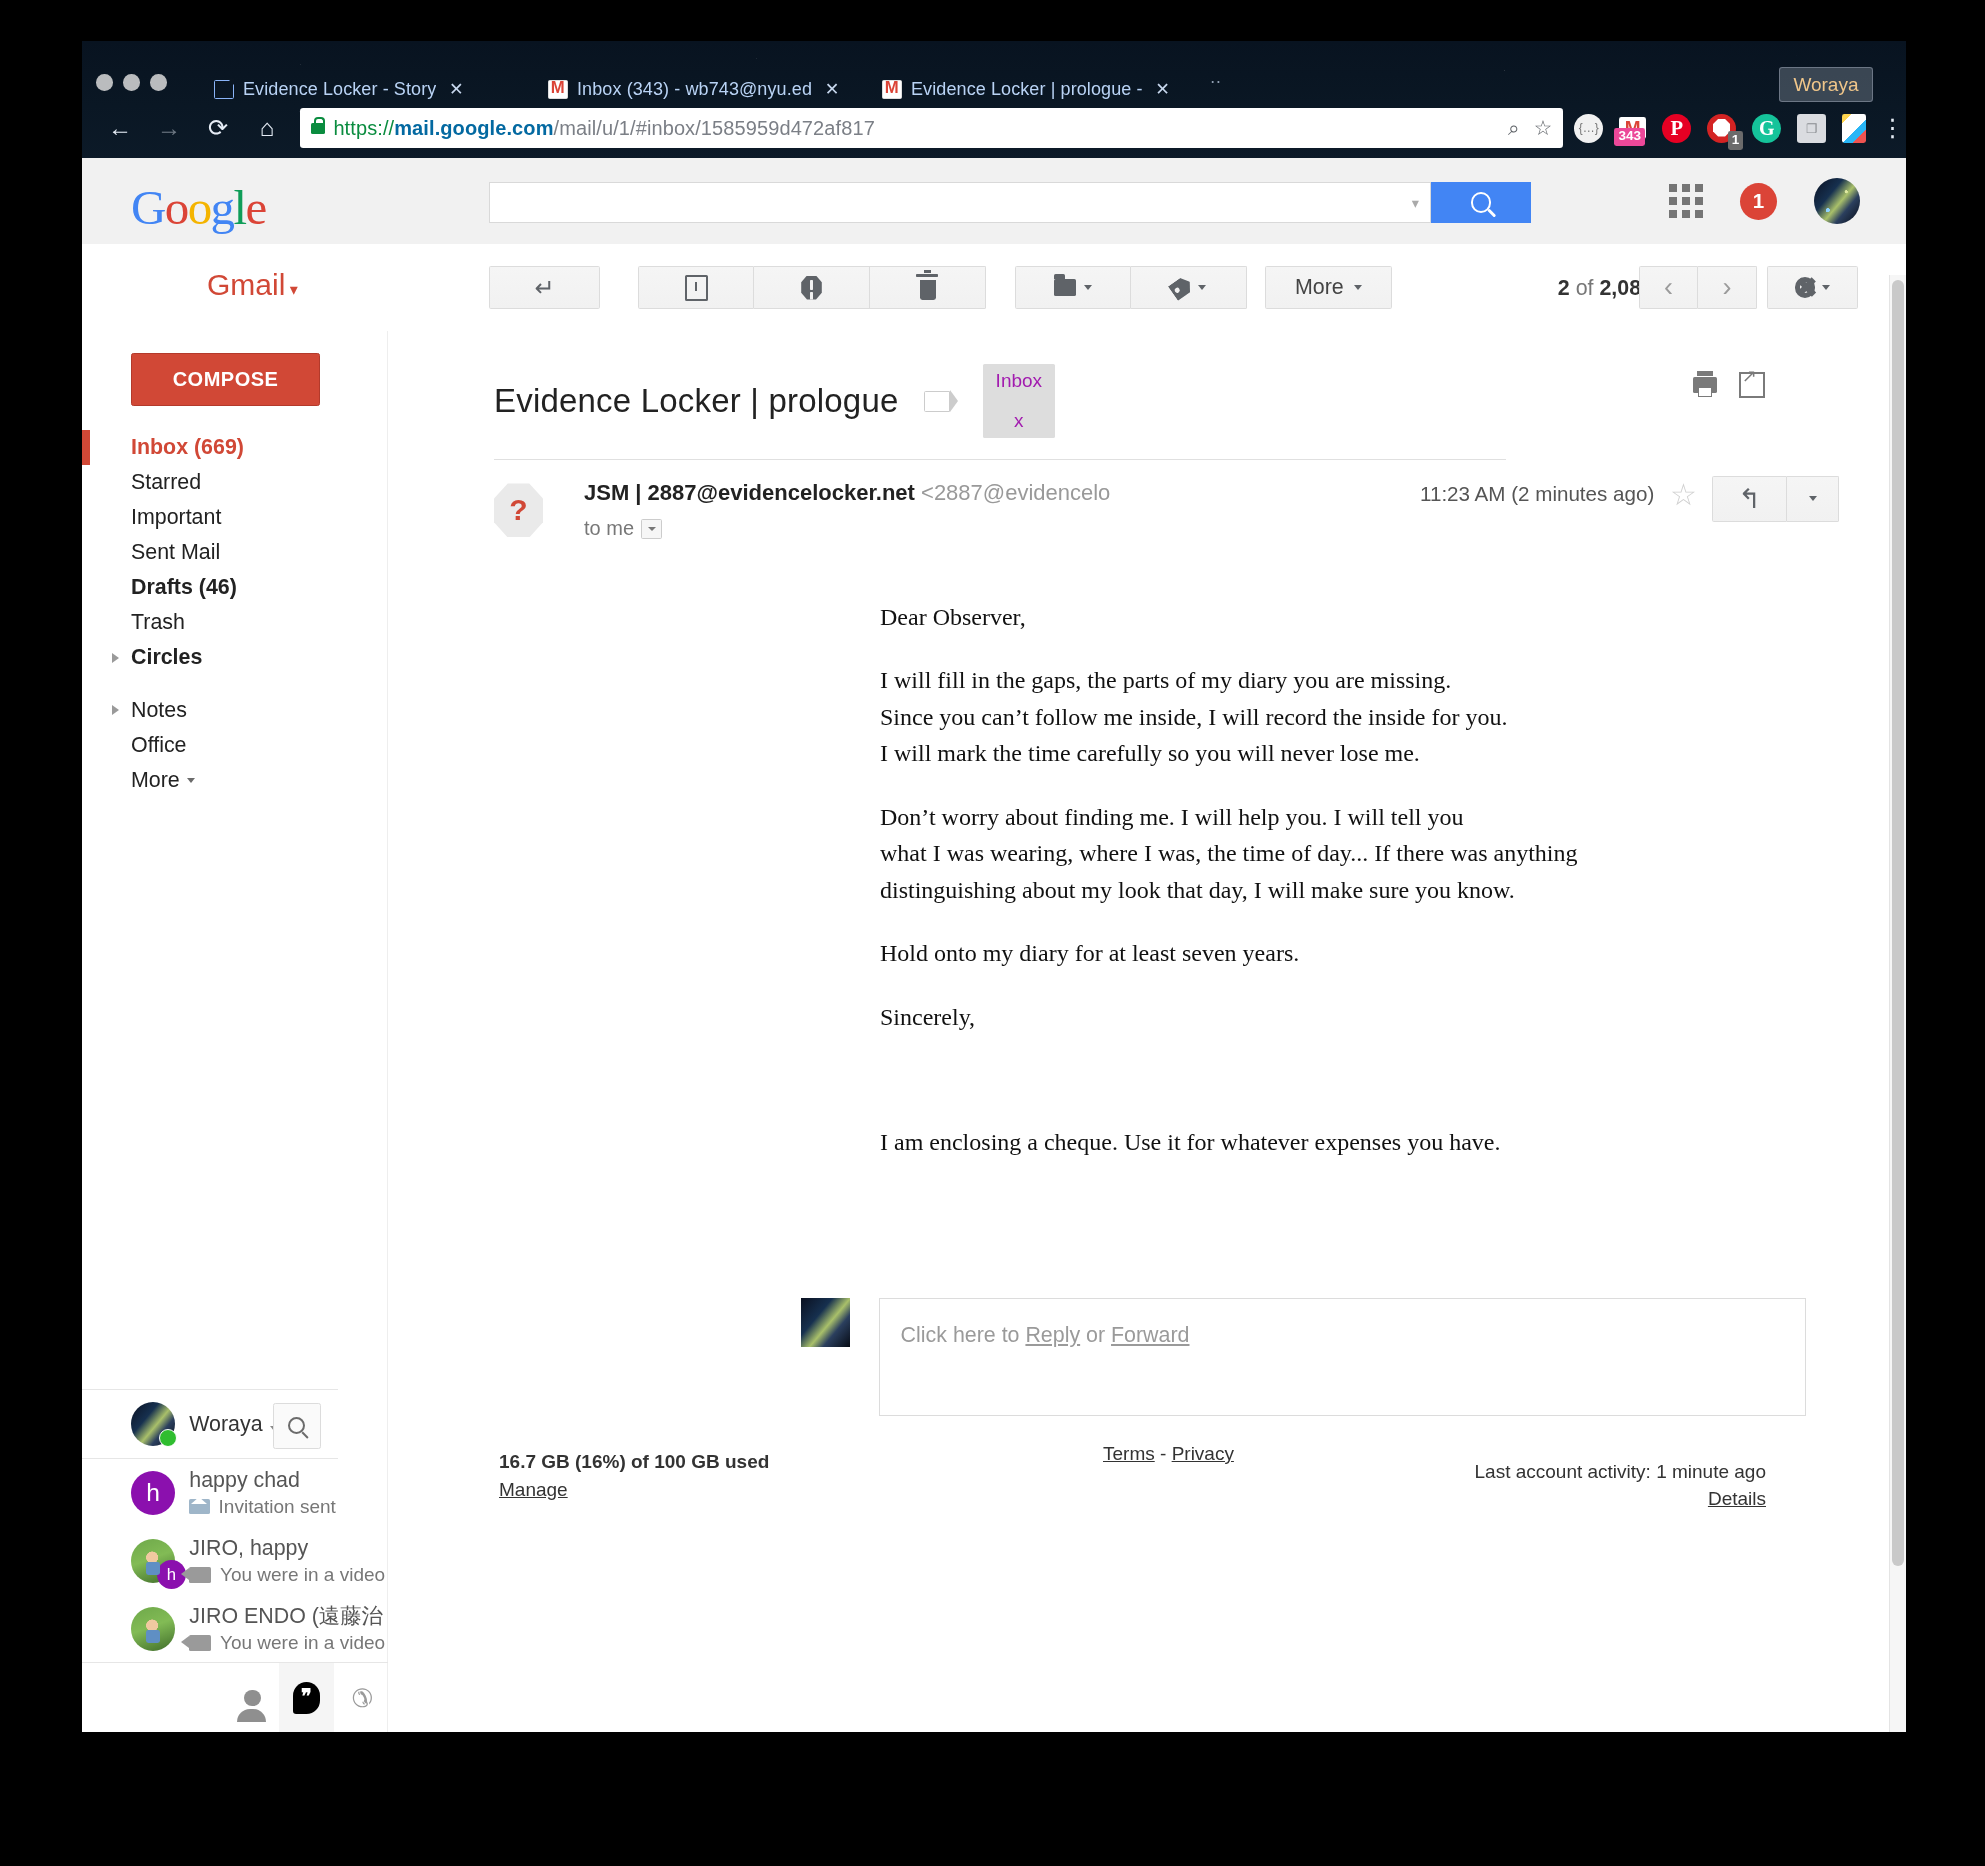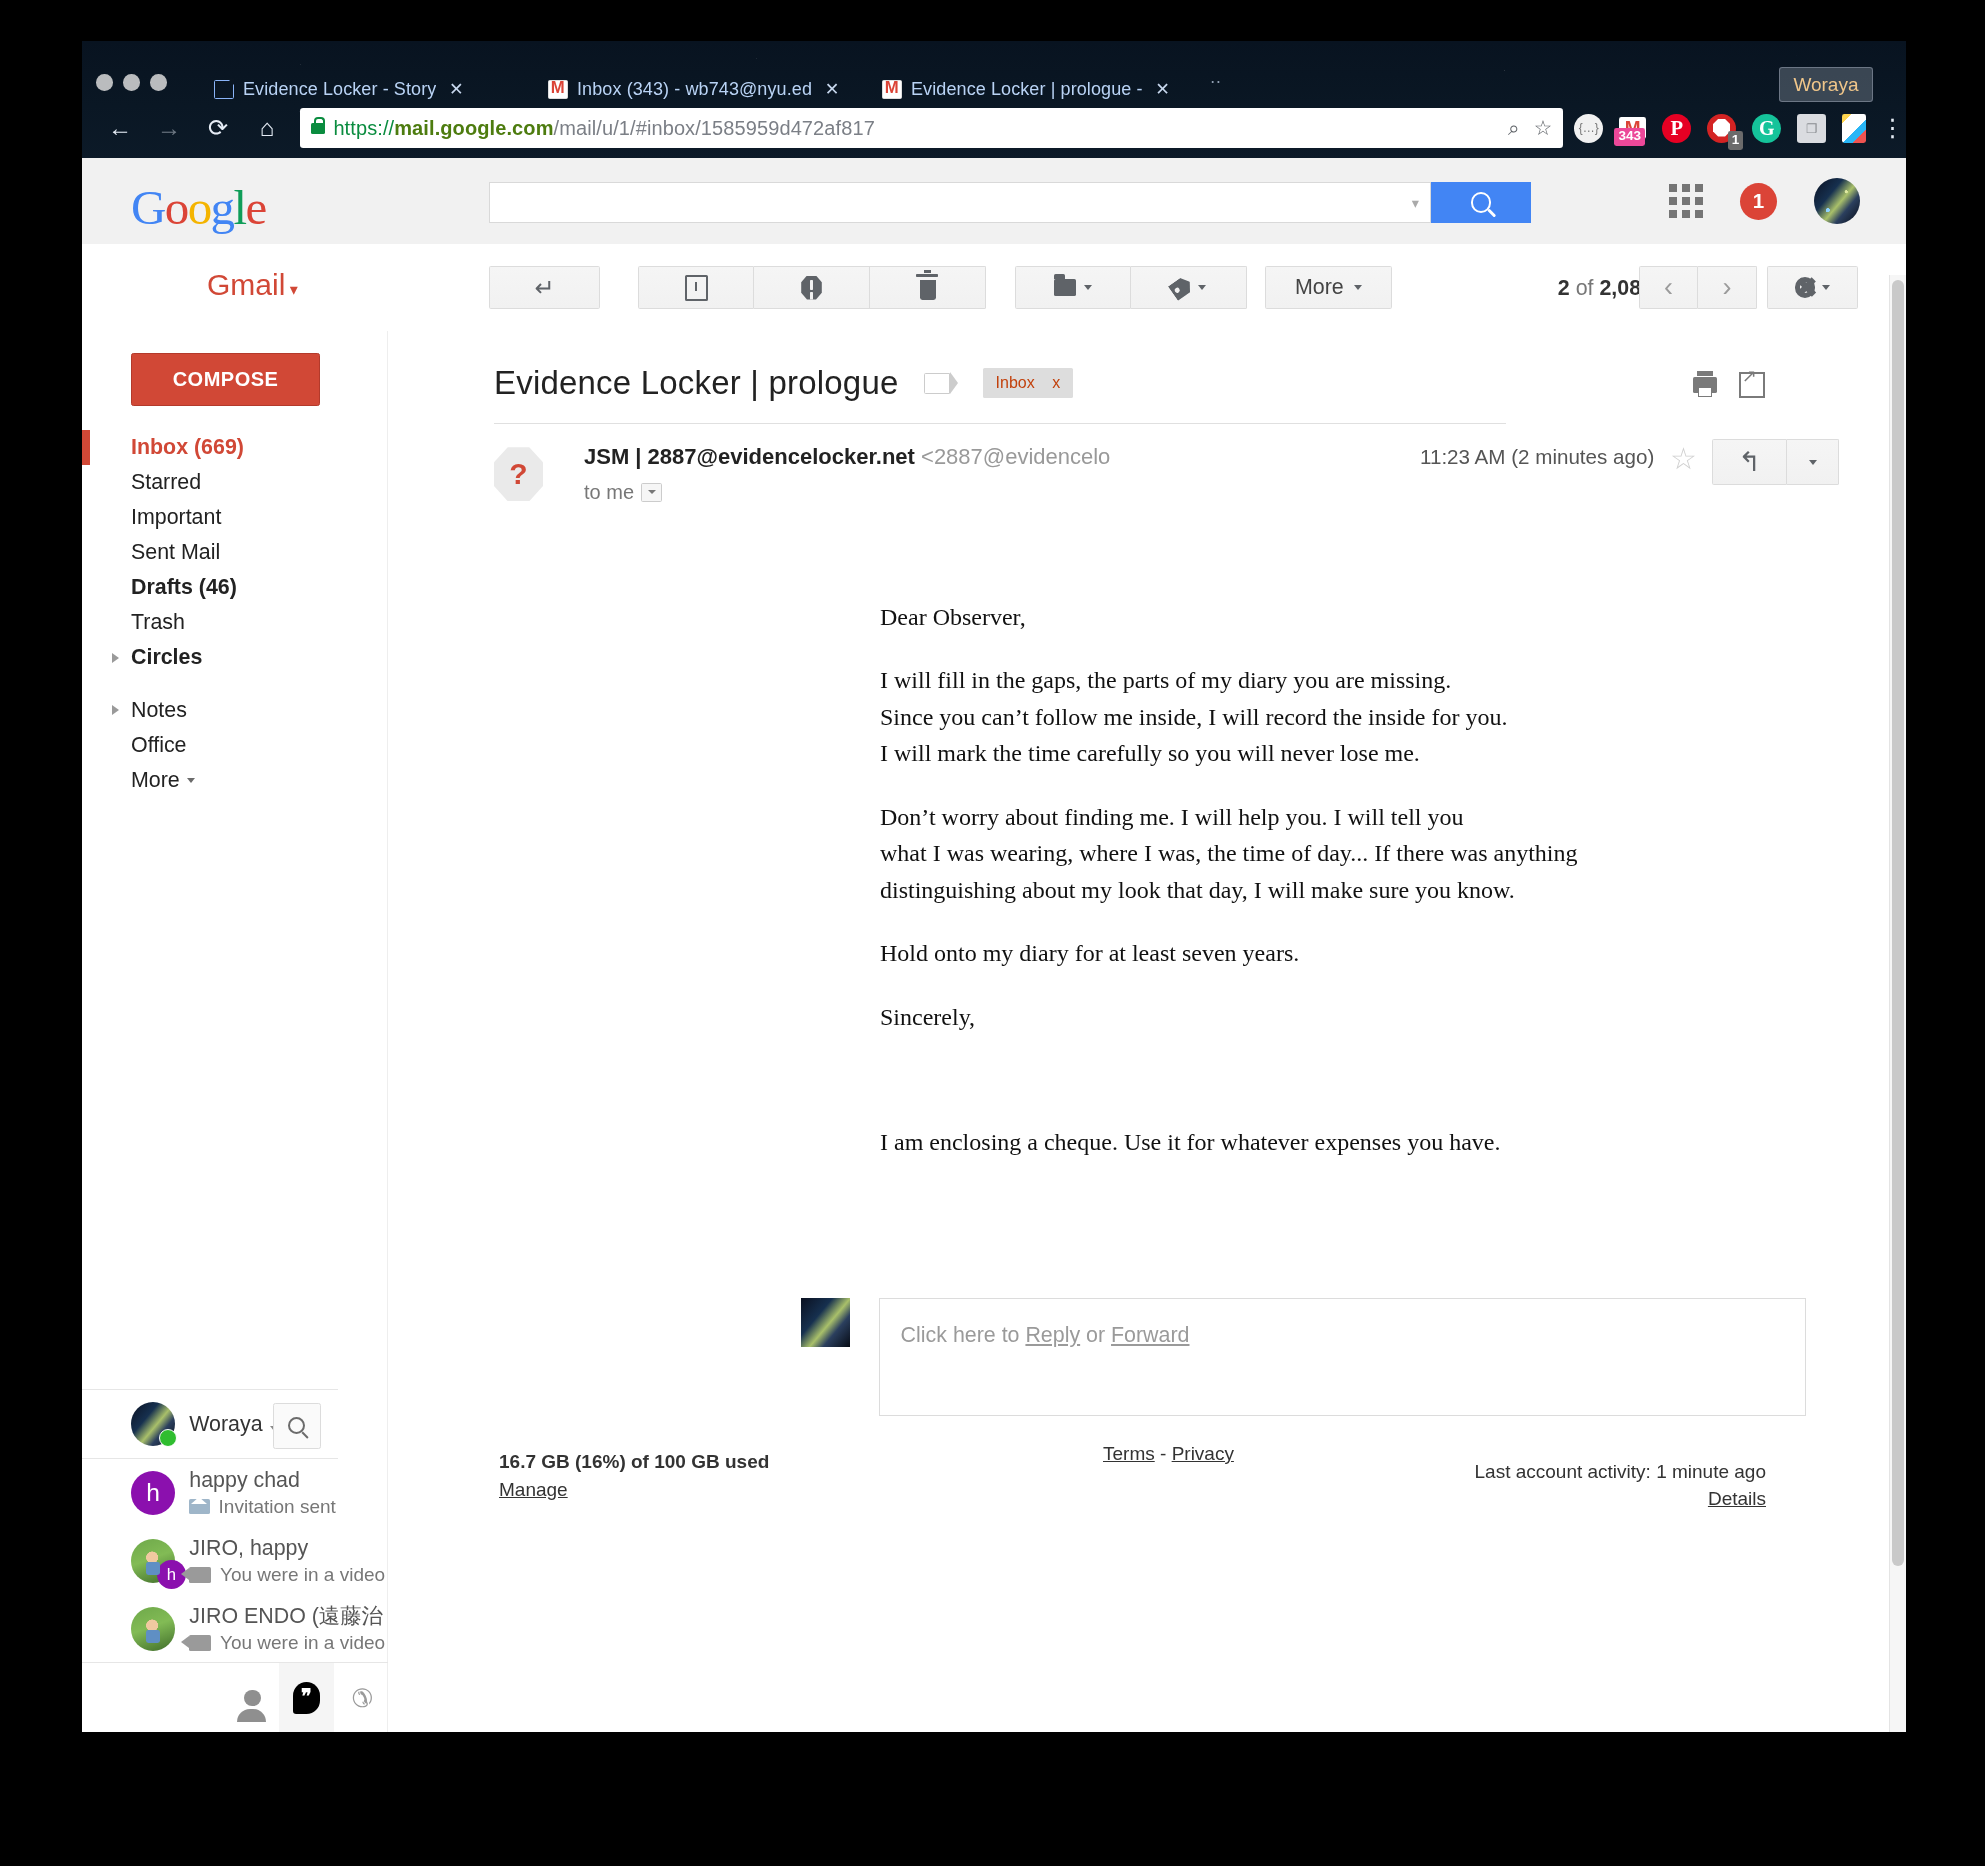--- a/index.html
+++ b/index.html
@@ -218,21 +218,21 @@
     border-radius: 4px 4px 0 0;
   }
   .url {
     font-size: 20px;
     white-space: nowrap;
     overflow: hidden;
     flex: 1 1 auto;
     letter-spacing: 0.1px;
   }
   .url .scheme { color: #0a8c3f; }
-  .url .host { color: #4d7c0f; font-weight: bold; }
+  .url .host { color: #0369a1; font-weight: bold; }
   .url .path { color: #7b7f86; }
   .omni-icons {
     display: flex;
     align-items: center;
     gap: 14.3px;
     margin-left: 11px;
     flex: 0 0 auto;
   }
   .omni-icons span { color: #5f6368; font-size: 20.6px; }
 
@@ -921,27 +921,28 @@
     content: "";
     position: absolute;
     right: -8.7px; top: -1.6px;
     border-top: 11px solid transparent;
     border-bottom: 11px solid transparent;
     border-left: 8.7px solid #ccc;
   }
   .inbox-chip {
     margin-left: 33px;
     background: #ddd;
-    color: #c2410c;
-    font-size: 16px;
+    color: #a21caf;
+    font-size: 19px;
     padding: 6.4px 12.7px;
     display: flex;
     align-items: center;
     gap: 17.5px;
     border-radius: 1.6px;
+    flex-direction: column;
   }
   .hdr-icons {
     position: absolute;
     right: 141px;
     top: 41px;
     display: flex;
     gap: 22px;
     align-items: center;
   }
   .ic-print {

